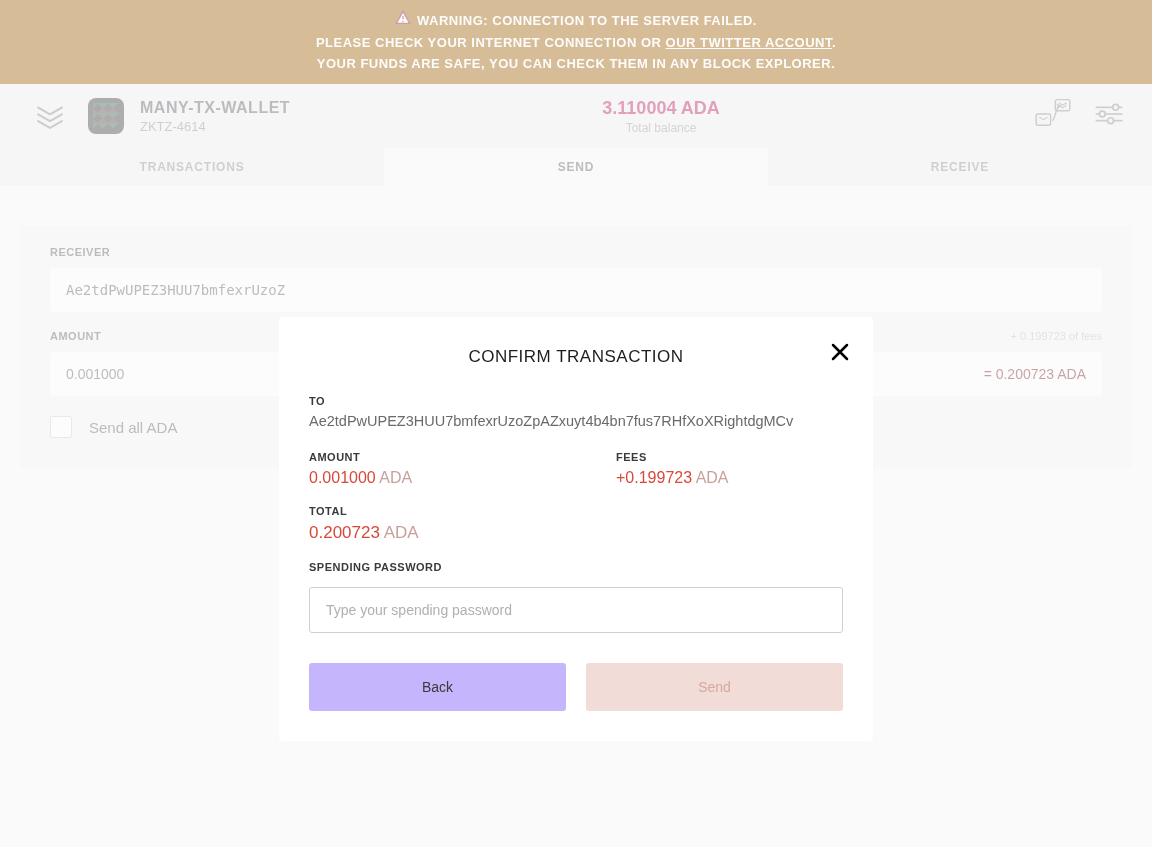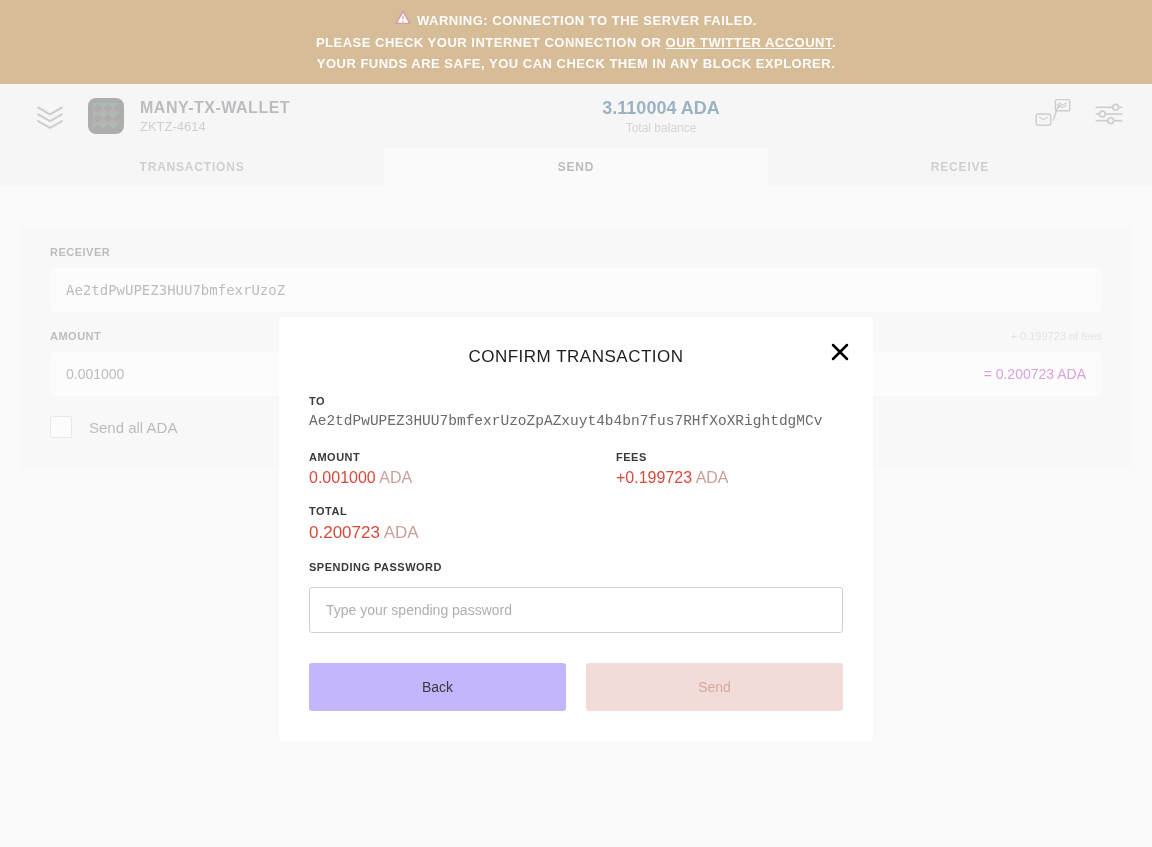--- a/index.html
+++ b/index.html
@@ -84,21 +84,21 @@
     .wallet-code {
       color: #8e9096;
       font-size: 13px;
       margin-top: 2px;
     }
     .balance-center {
       flex: 1;
       text-align: center;
     }
     .balance-amount {
-      color: #0c4a6e;
+      color: #be185d;
       font-size: 18px;
       font-weight: 600;
     }
     .balance-label {
       color: #9a9ca2;
       font-size: 12px;
       margin-top: 2px;
     }
     .top-icons {
       display: flex;
@@ -173,21 +173,21 @@
     }
     .amount-wrapper {
       position: relative;
     }
     .amount-suffix {
       position: absolute;
       right: 16px;
       top: 50%;
       transform: translateY(-50%);
       font-size: 14px;
-      color: #a21caf;
+      color: #7f1d1d;
     }
     .checkbox-row {
       display: flex;
       align-items: center;
       gap: 17px;
       margin-top: 20px;
     }
     .checkbox {
       width: 22px;
       height: 22px;
@@ -232,21 +232,21 @@
       color: #000;
     }
     .modal-label {
       font-size: 11px;
       font-weight: 700;
       letter-spacing: 0.5px;
       color: #3a3a3a;
       margin-bottom: 6px;
     }
     .modal-address {
-      font-family: Liberation Mono, monospace;
+      font-family: Liberation Sans, sans-serif;
       font-size: 14.5px;
       color: #6a6a6a;
       margin-bottom: 22px;
     }
     .modal-row {
       display: flex;
       gap: 80px;
       margin-bottom: 18px;
     }
     .modal-col {

